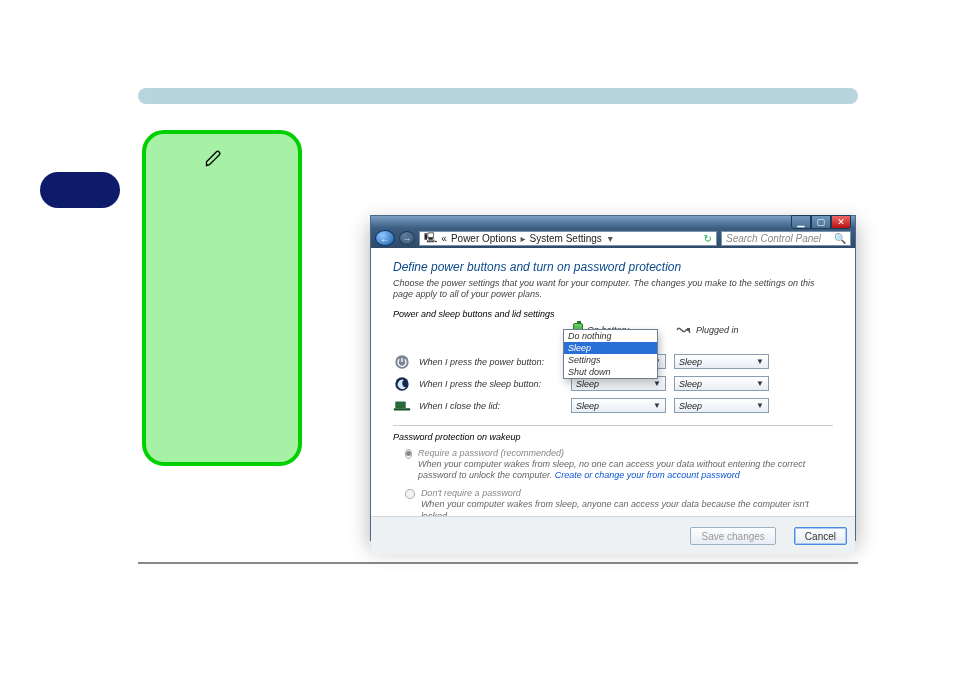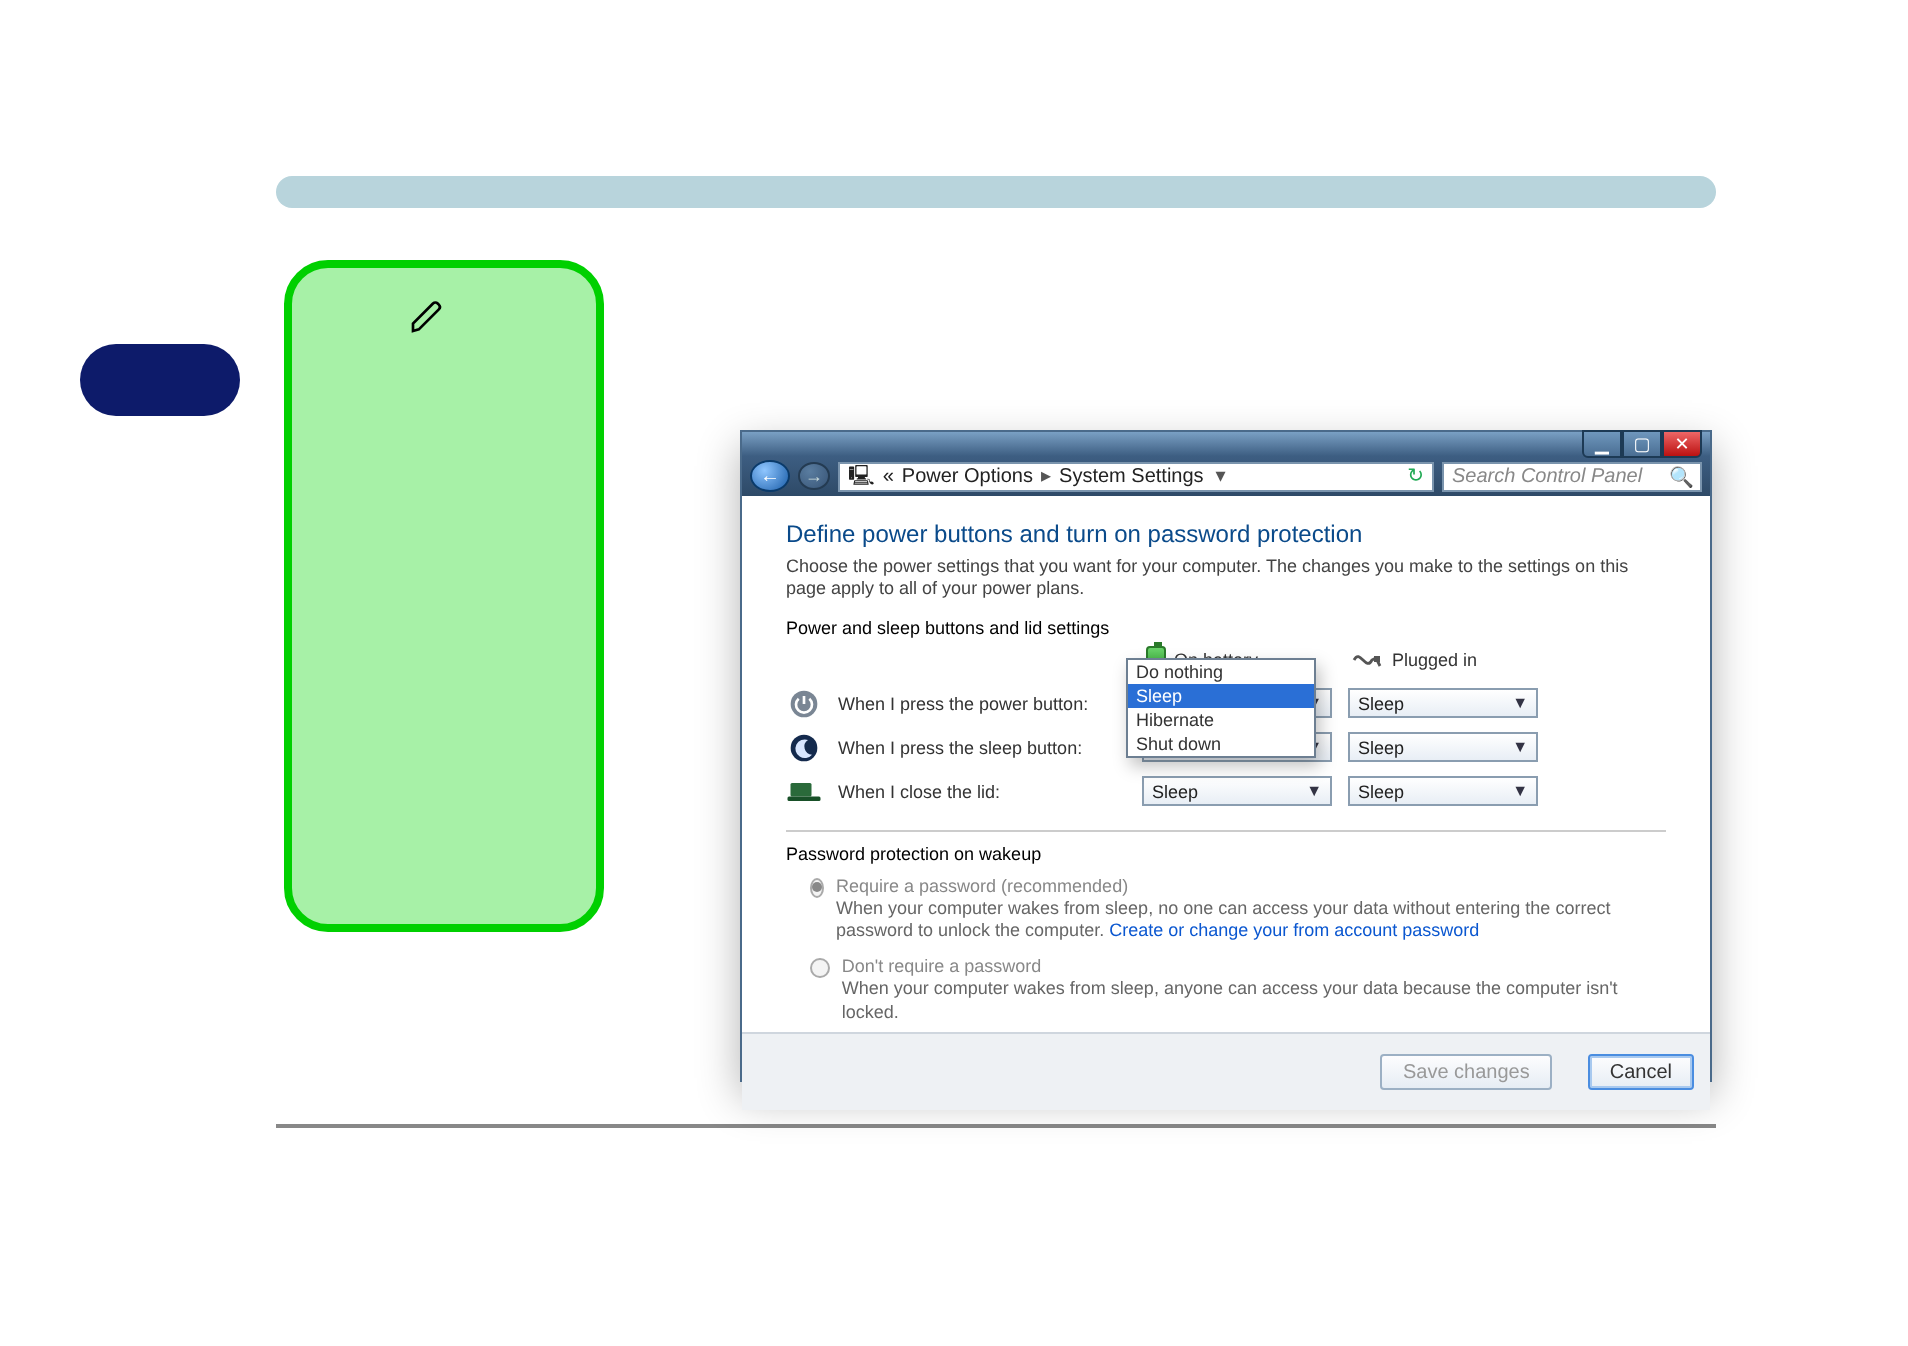--- a/index.html
+++ b/index.html
@@ -30,26 +30,26 @@
 
   .addrbar { height: 20px; background: linear-gradient(#3d5e82,#2e4a67); display: flex; align-items: center; padding: 0 4px; gap: 4px; }
   .navback { width: 20px; height: 16px; border-radius: 50%; background: radial-gradient(circle at 35% 30%, #8fc6ff, #1a5da8); border: 1px solid #0a3a6a; display:flex; align-items:center; justify-content:center; color:#fff; font-size:10px; }
   .navfwd  { width: 16px; height: 14px; border-radius: 50%; background: radial-gradient(circle at 35% 30%, #5a7da0, #385577); border: 1px solid #243b52; display:flex; align-items:center; justify-content:center; color:#cdd; font-size:9px; }
   .crumbs { flex: 1; height: 15px; background: #fff; border: 1px solid #7a94ad; display:flex; align-items:center; padding: 0 4px; gap: 4px; color:#222; }
   .crumbs .sep { color:#555; }
   .crumbs .refresh { margin-left: auto; color:#2a5; }
   .searchbox { width: 130px; height: 15px; background:#fff; border:1px solid #7a94ad; display:flex; align-items:center; padding:0 4px; color:#888; font-style: italic; position: relative; }
   .searchbox .mag { position:absolute; right:3px; top:1px; color:#4a7; font-style: normal; font-size:10px; }
 
-  .content { padding: 12px 22px 8px 22px; height: calc(100% - 12px - 20px - 24px); overflow: hidden; }
+  .content { padding: 12px 22px 8px 22px; height: calc(100% - 12px - 20px - 24px); overflow: hidden; font-style: italic; }
   .hdr { color: #0a4a8a; font-size: 12px; margin-bottom: 4px; }
   .desc { font-size: 9px; color: #444; margin-bottom: 8px; line-height: 1.25; }
   .subhdr { font-size: 9px; color: #000; margin-bottom: 4px; }
 
-  .colheads { display: flex; gap: 8px; align-items:center; margin-left: 180px; margin-bottom: 6px; font-size:9px;text-align:center; }
+  .colheads { display: flex; gap: 8px; align-items:center; margin-left: 180px; margin-bottom: 16px; font-size:9px;text-align:center; }
   .colheads .bspace { width: 95px; display:flex; align-items:center; gap:4px; }
   .colheads .pspace { width: 95px; display:flex; align-items:center; gap:4px; }
   .batt { width:10px; height:14px; background: linear-gradient(#6ad46a,#2a9a2a); border:1px solid #2a7a2a; border-radius:2px; position:relative; }
   .batt::after { content:""; position:absolute; top:-3px; left:3px; width:4px; height:2px; background:#2a7a2a; }
   .plug { width:16px; height:10px; position:relative; }
   .plug svg { display:block; }
 
   .settingrow { display:flex; align-items:center; gap:8px; margin-bottom:4px; font-size:9px; }
   .settingrow .icon { width:18px; height:18px; display:flex; align-items:center; justify-content:center; }
   .settingrow .lbl { width: 144px; }
@@ -197,21 +197,21 @@
       </div>
       <div class="dd">
         <span>Sleep</span>
         <span class="chev">▼</span>
       </div>
     </div>
 
     <div class="dropdown-open" style="left:192px; top:113px;">
       <div class="opt">Do nothing</div>
       <div class="opt sel">Sleep</div>
-      <div class="opt">Hibernate</div>
+      <div class="opt">Settings</div>
       <div class="opt">Shut down</div>
     </div>
 
     <div class="divider"></div>
 
     <div class="subhdr">Password protection on wakeup</div>
 
 
     <div class="radio-row">
       <span class="radio checked"></span>

